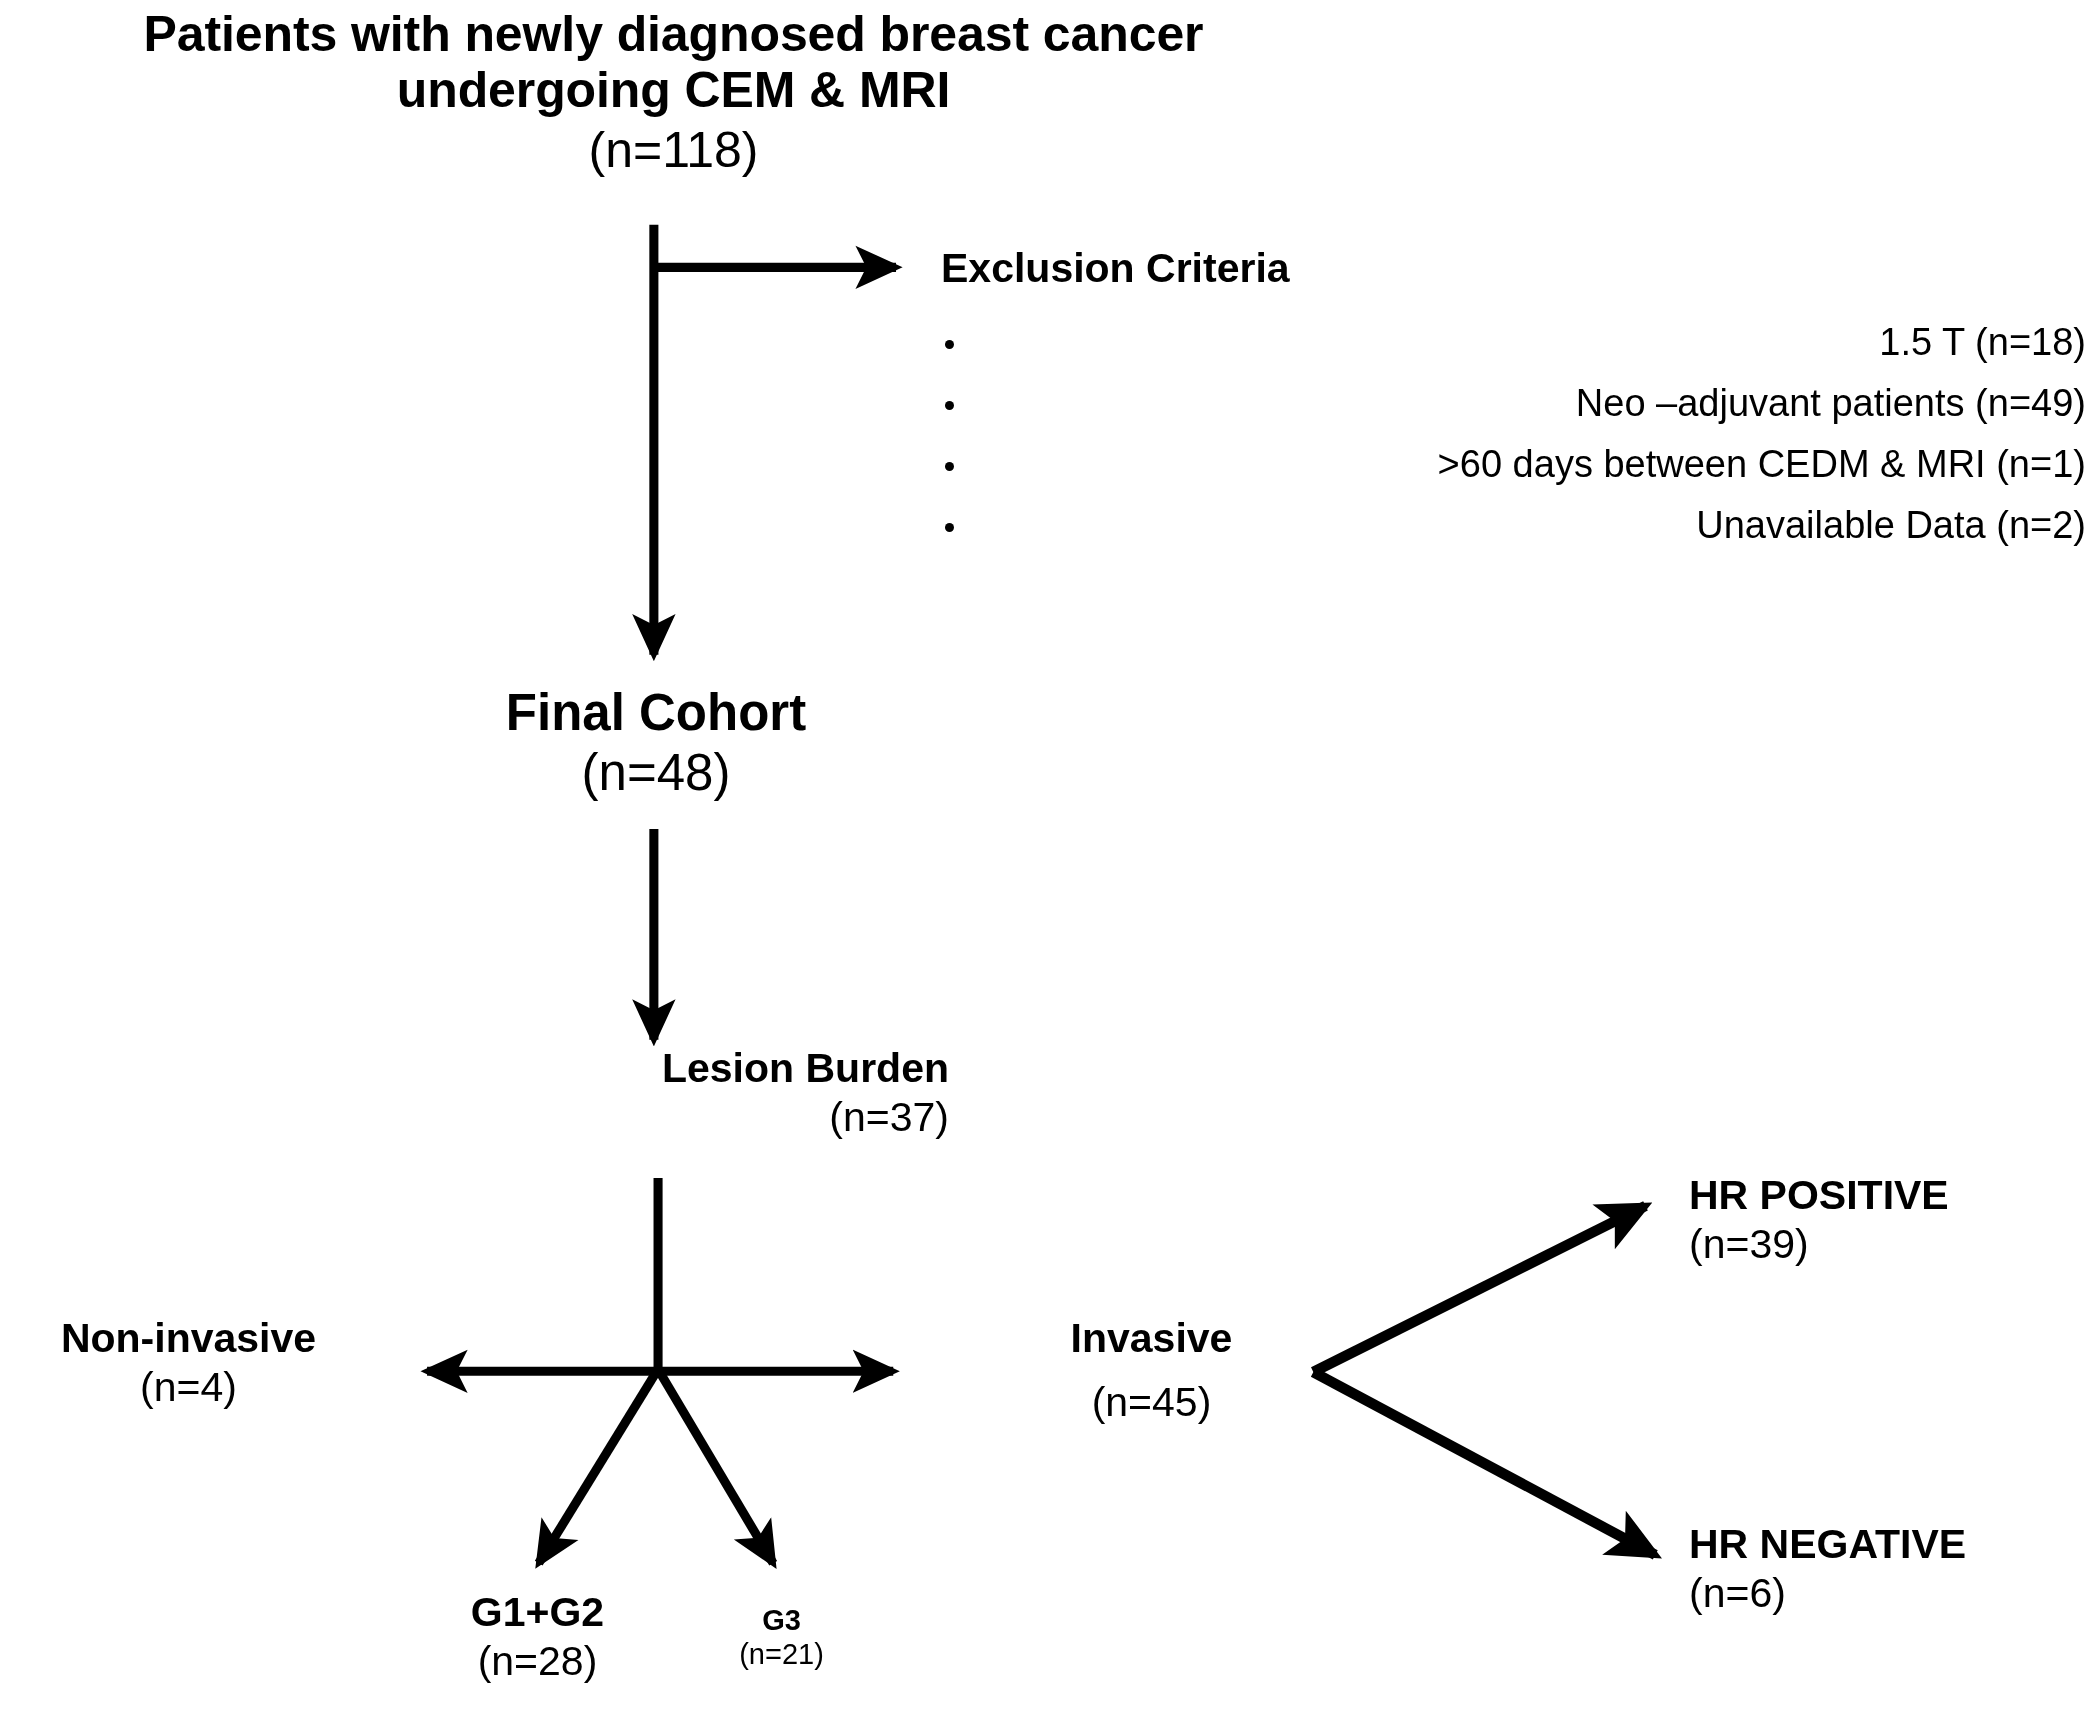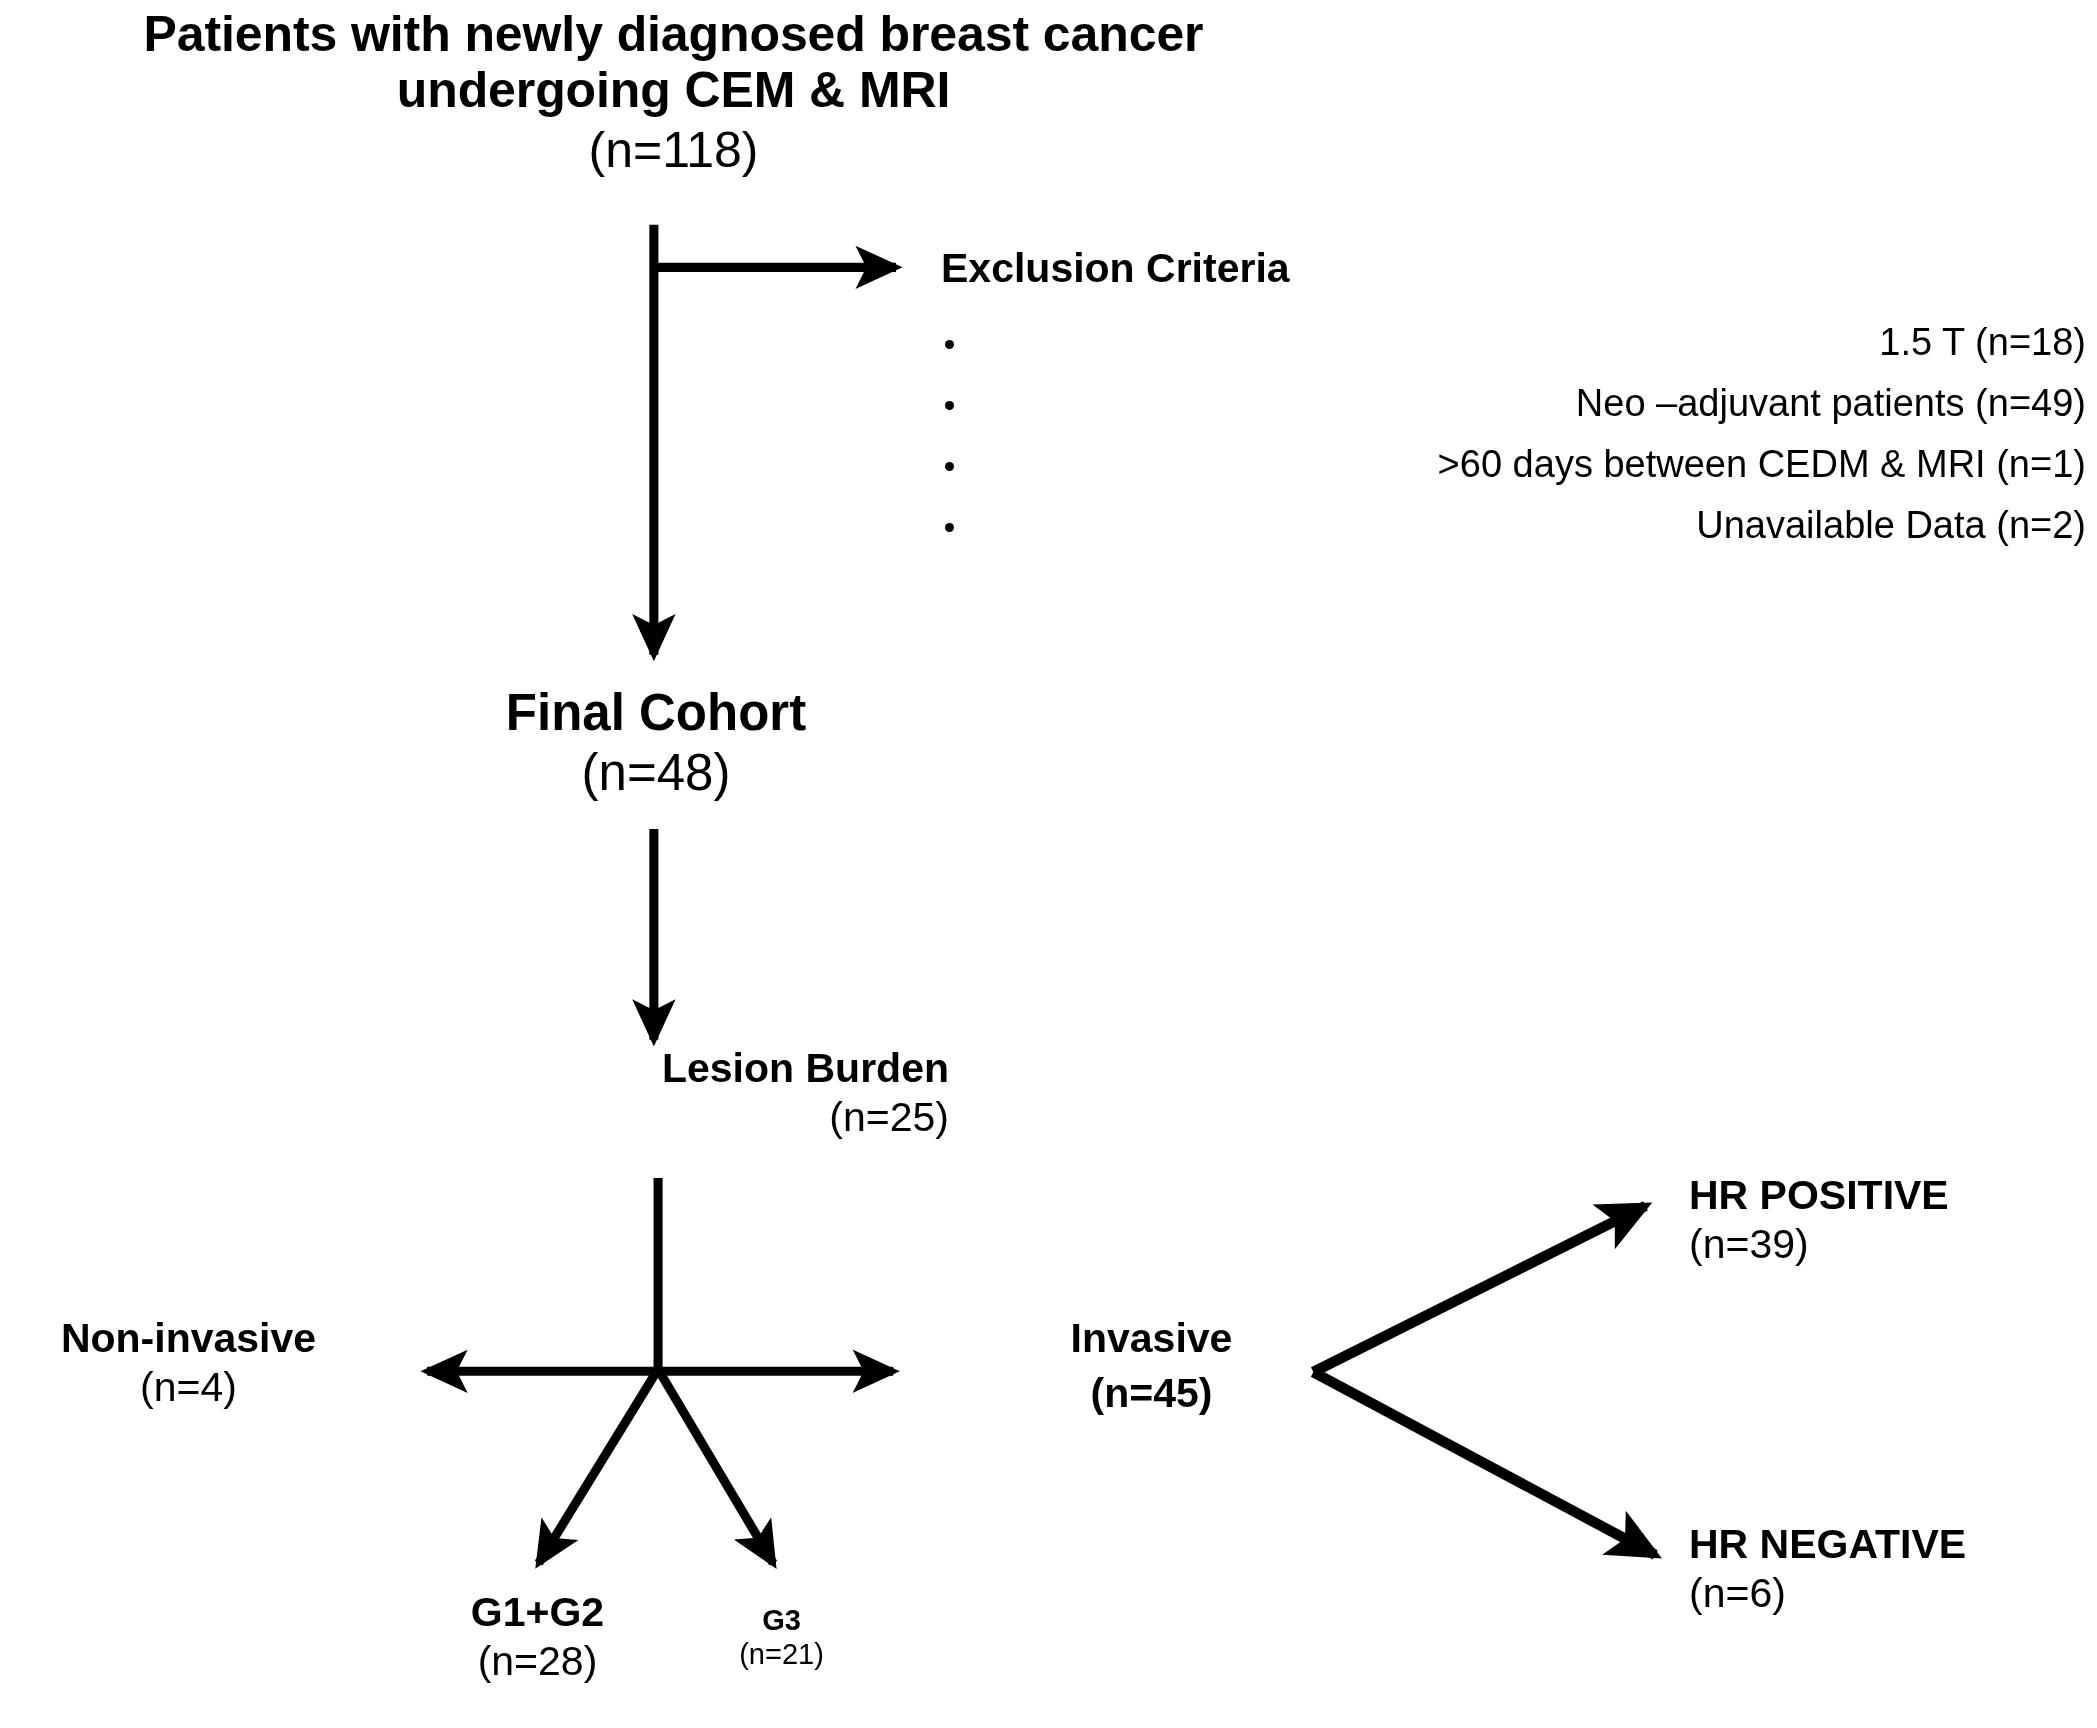--- a/index.html
+++ b/index.html
@@ -75,21 +75,21 @@
     font-size: 41px;
   }
   #node-non-invasive .cnt { margin-top: 2.8px; }
 
   #node-invasive {
     left: 956px;
     top: 1316px;
     width: 391px;
     font-size: 41px;
   }
-  #node-invasive .cnt { margin-top: 9px; font-weight: bold; }
+  #node-invasive .cnt { margin-top: 18px; }
 
   #node-g1g2 {
     left: 363px;
     top: 1590px;
     width: 349px;
     font-size: 41px;
   }
   #node-g1g2 .cnt { margin-top: 2.8px; }
 
   #node-g3 {
@@ -214,21 +214,21 @@
     <span class="cnt">(n=118)</span>
   </div>
 
   <div class="node" id="node-final-cohort">
     <span class="ttl">Final Cohort</span>
     <span class="cnt">(n=48)</span>
   </div>
 
   <div class="node" id="node-lesion-burden">
     <span class="ttl">Lesion Burden</span>
-    <span class="cnt">(n=25)</span>
+    <span class="cnt">(n=37)</span>
   </div>
 
   <div class="node" id="node-non-invasive">
     <span class="ttl">Non-invasive</span>
     <span class="cnt">(n=4)</span>
   </div>
 
   <div class="node" id="node-invasive">
     <span class="ttl">Invasive</span>
     <span class="cnt">(n=45)</span>

